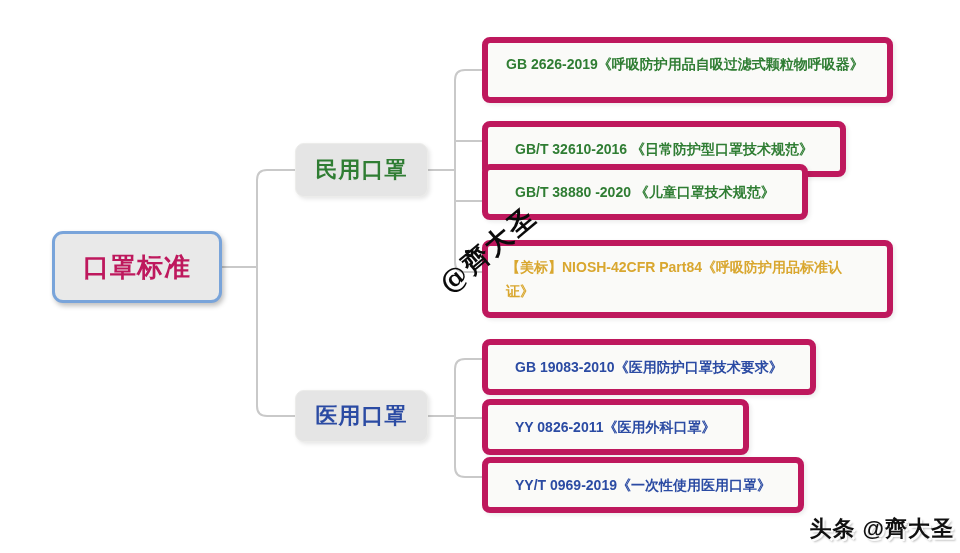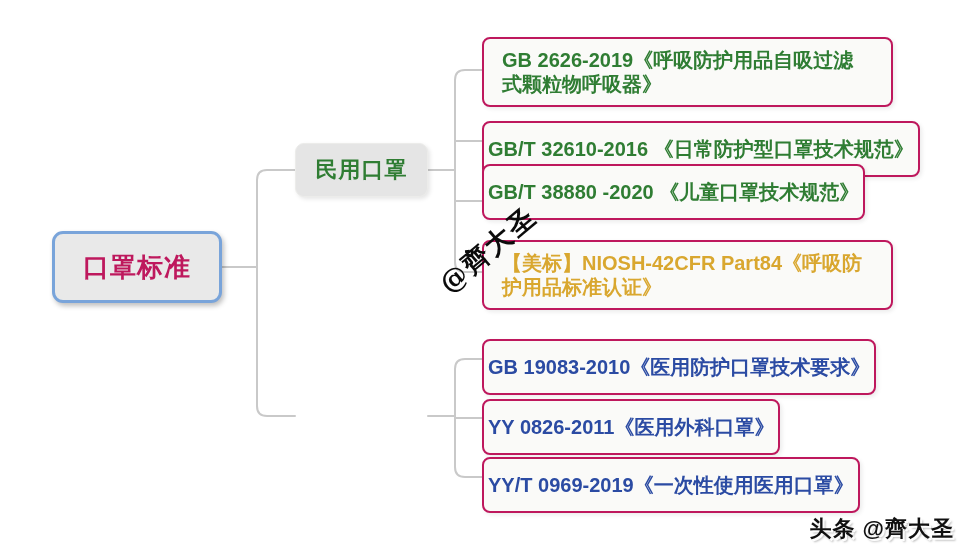--- a/index.html
+++ b/index.html
@@ -38,30 +38,30 @@
   .branch-civilian{top:143px;}
   .branch-medical{top:390px;height:52px;}
   .branch-node .label{font-size:22px;font-weight:bold;letter-spacing:1px;}
   .branch-civilian .label{color:#2f7d33;}
   .branch-medical .label{color:#2b4ba3;}
 
   .leaf{
     position:absolute;
     box-sizing:border-box;
     background:#fafaf8;
-    border:2px solid #be185d;
+    border:6px solid #be185d;
     border-radius:8px;
     box-shadow:2px 2px 4px rgba(0,0,0,0.08);
-    font-size:20px;font-weight:bold;
+    font-size:14px;font-weight:bold;
     line-height:24px;
   }
   .leaf-multi{padding:9px 18px;}
   .leaf-single{
     height:56px;display:flex;align-items:center;
-    padding:0 4px;white-space:nowrap;width:max-content;border-radius:8px;
+    padding:0 27px;white-space:nowrap;width:max-content;border-radius:8px;
   }
   .txt-green{color:#2f7d33;}
   .txt-gold{color:#d9a72f;}
   .txt-blue{color:#2b4ba3;}
 
   .leaf1{left:482px;top:37px;width:411px;min-height:66px;}
   .leaf2{left:482px;top:121px;min-width:353px;}
   .leaf3{left:482px;top:164px;min-width:311px;}
   .leaf4{left:482px;top:240px;width:411px;min-height:64px;}
   .leaf5{left:482px;top:339px;min-width:323px;}
@@ -114,20 +114,23 @@
     </g>
   </svg>
 
   <div class="node root-node">
     <span class="label">口罩标准</span>
   </div>
 
   <div class="node branch-node branch-civilian">
     <span class="label">民用口罩</span>
   </div>
+  <div class="node branch-node branch-medical">
+    <span class="label">医用口罩</span>
+  </div>
 
   <div class="leaf leaf-multi leaf1 txt-green">GB 2626-2019《呼吸防护用品自吸过滤式颗粒物呼吸器》</div>
   <div class="leaf leaf-single leaf2 txt-green">GB/T 32610-2016 《日常防护型口罩技术规范》</div>
   <div class="leaf leaf-single leaf3 txt-green">GB/T 38880 -2020 《儿童口罩技术规范》</div>
   <div class="leaf leaf-multi leaf4 txt-gold">【美标】NIOSH-42CFR Part84《呼吸防护用品标准认证》</div>
 
   <div class="leaf leaf-single leaf5 txt-blue">GB 19083-2010《医用防护口罩技术要求》</div>
   <div class="leaf leaf-single leaf6 txt-blue">YY 0826-2011《医用外科口罩》</div>
   <div class="leaf leaf-single leaf7 txt-blue">YY/T 0969-2019《一次性使用医用口罩》</div>
 

